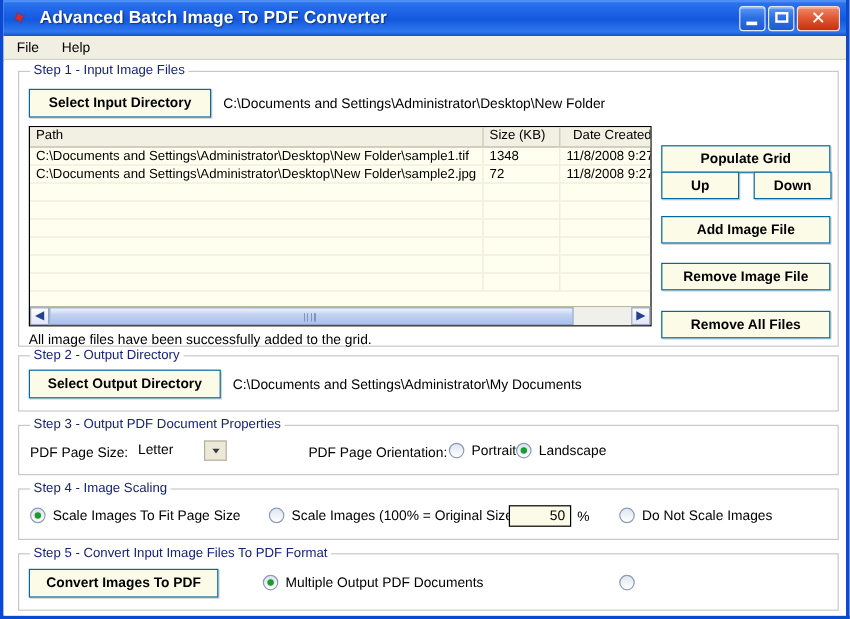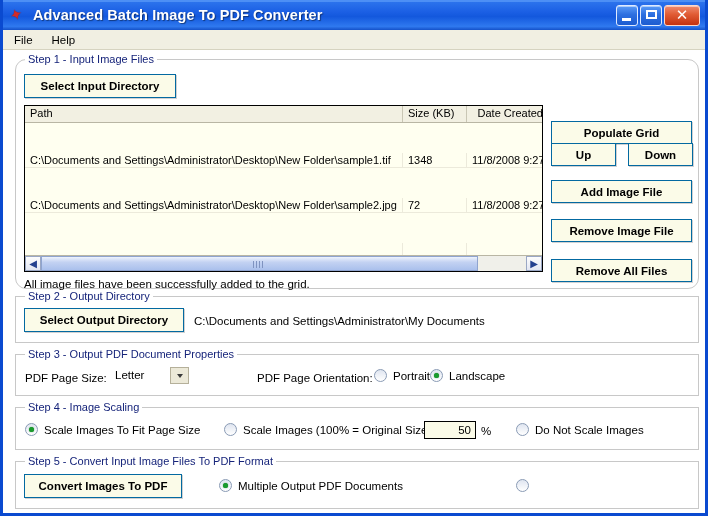--- a/index.html
+++ b/index.html
@@ -197,21 +197,20 @@
     border-right: 1px solid #c9c6b4;
     white-space: nowrap;
     overflow: hidden;
   }
   .grid-body { position: relative; }
   .grow {
     display: flex;
     height: 15px;
     border-bottom: 1px solid #eceadb;
     box-sizing: border-box;
-    margin-top: 30px;
   }
   .grow .gcell {
     font-size: 11px;
     color: #000;
     padding: 1px 0 0 5px;
     box-sizing: border-box;
     border-right: 1px solid #eceadb;
     white-space: nowrap;
     overflow: hidden;
   }
@@ -379,25 +378,26 @@
     </div>
   </div>
 
   <div class="menubar">
     <div class="menu-item">File</div>
     <div class="menu-item">Help</div>
   </div>
 
   <div class="client">
 
-    <div class="group" style="left:12px; top:8px; width:684px; height:230px;border-radius:11px;">
+    <div class="group" style="left:12px; top:8px; width:684px; height:230px;">
       <div class="legend">Step 1 - Input Image Files</div>
 
       <div class="btn" style="left:8px; top:14px; width:152px; height:24px;">Select Input Directory</div>
 
+      <div class="path-text" style="left:170px; top:21px;">C:\Documents and Settings\Administrator\Desktop\New Folder</div>
 
       <div class="grid-wrap" style="left:8px; top:45px; width:519px; height:167px;">
         <div class="grid-head">
           <div class="hcell col-path">Path</div>
           <div class="hcell col-size">Size (KB)</div>
           <div class="hcell col-date">Date Created</div>
         </div>
         <div class="grid-body">
           <div class="grow">
             <div class="gcell col-path">C:\Documents and Settings\Administrator\Desktop\New Folder\sample1.tif</div>

